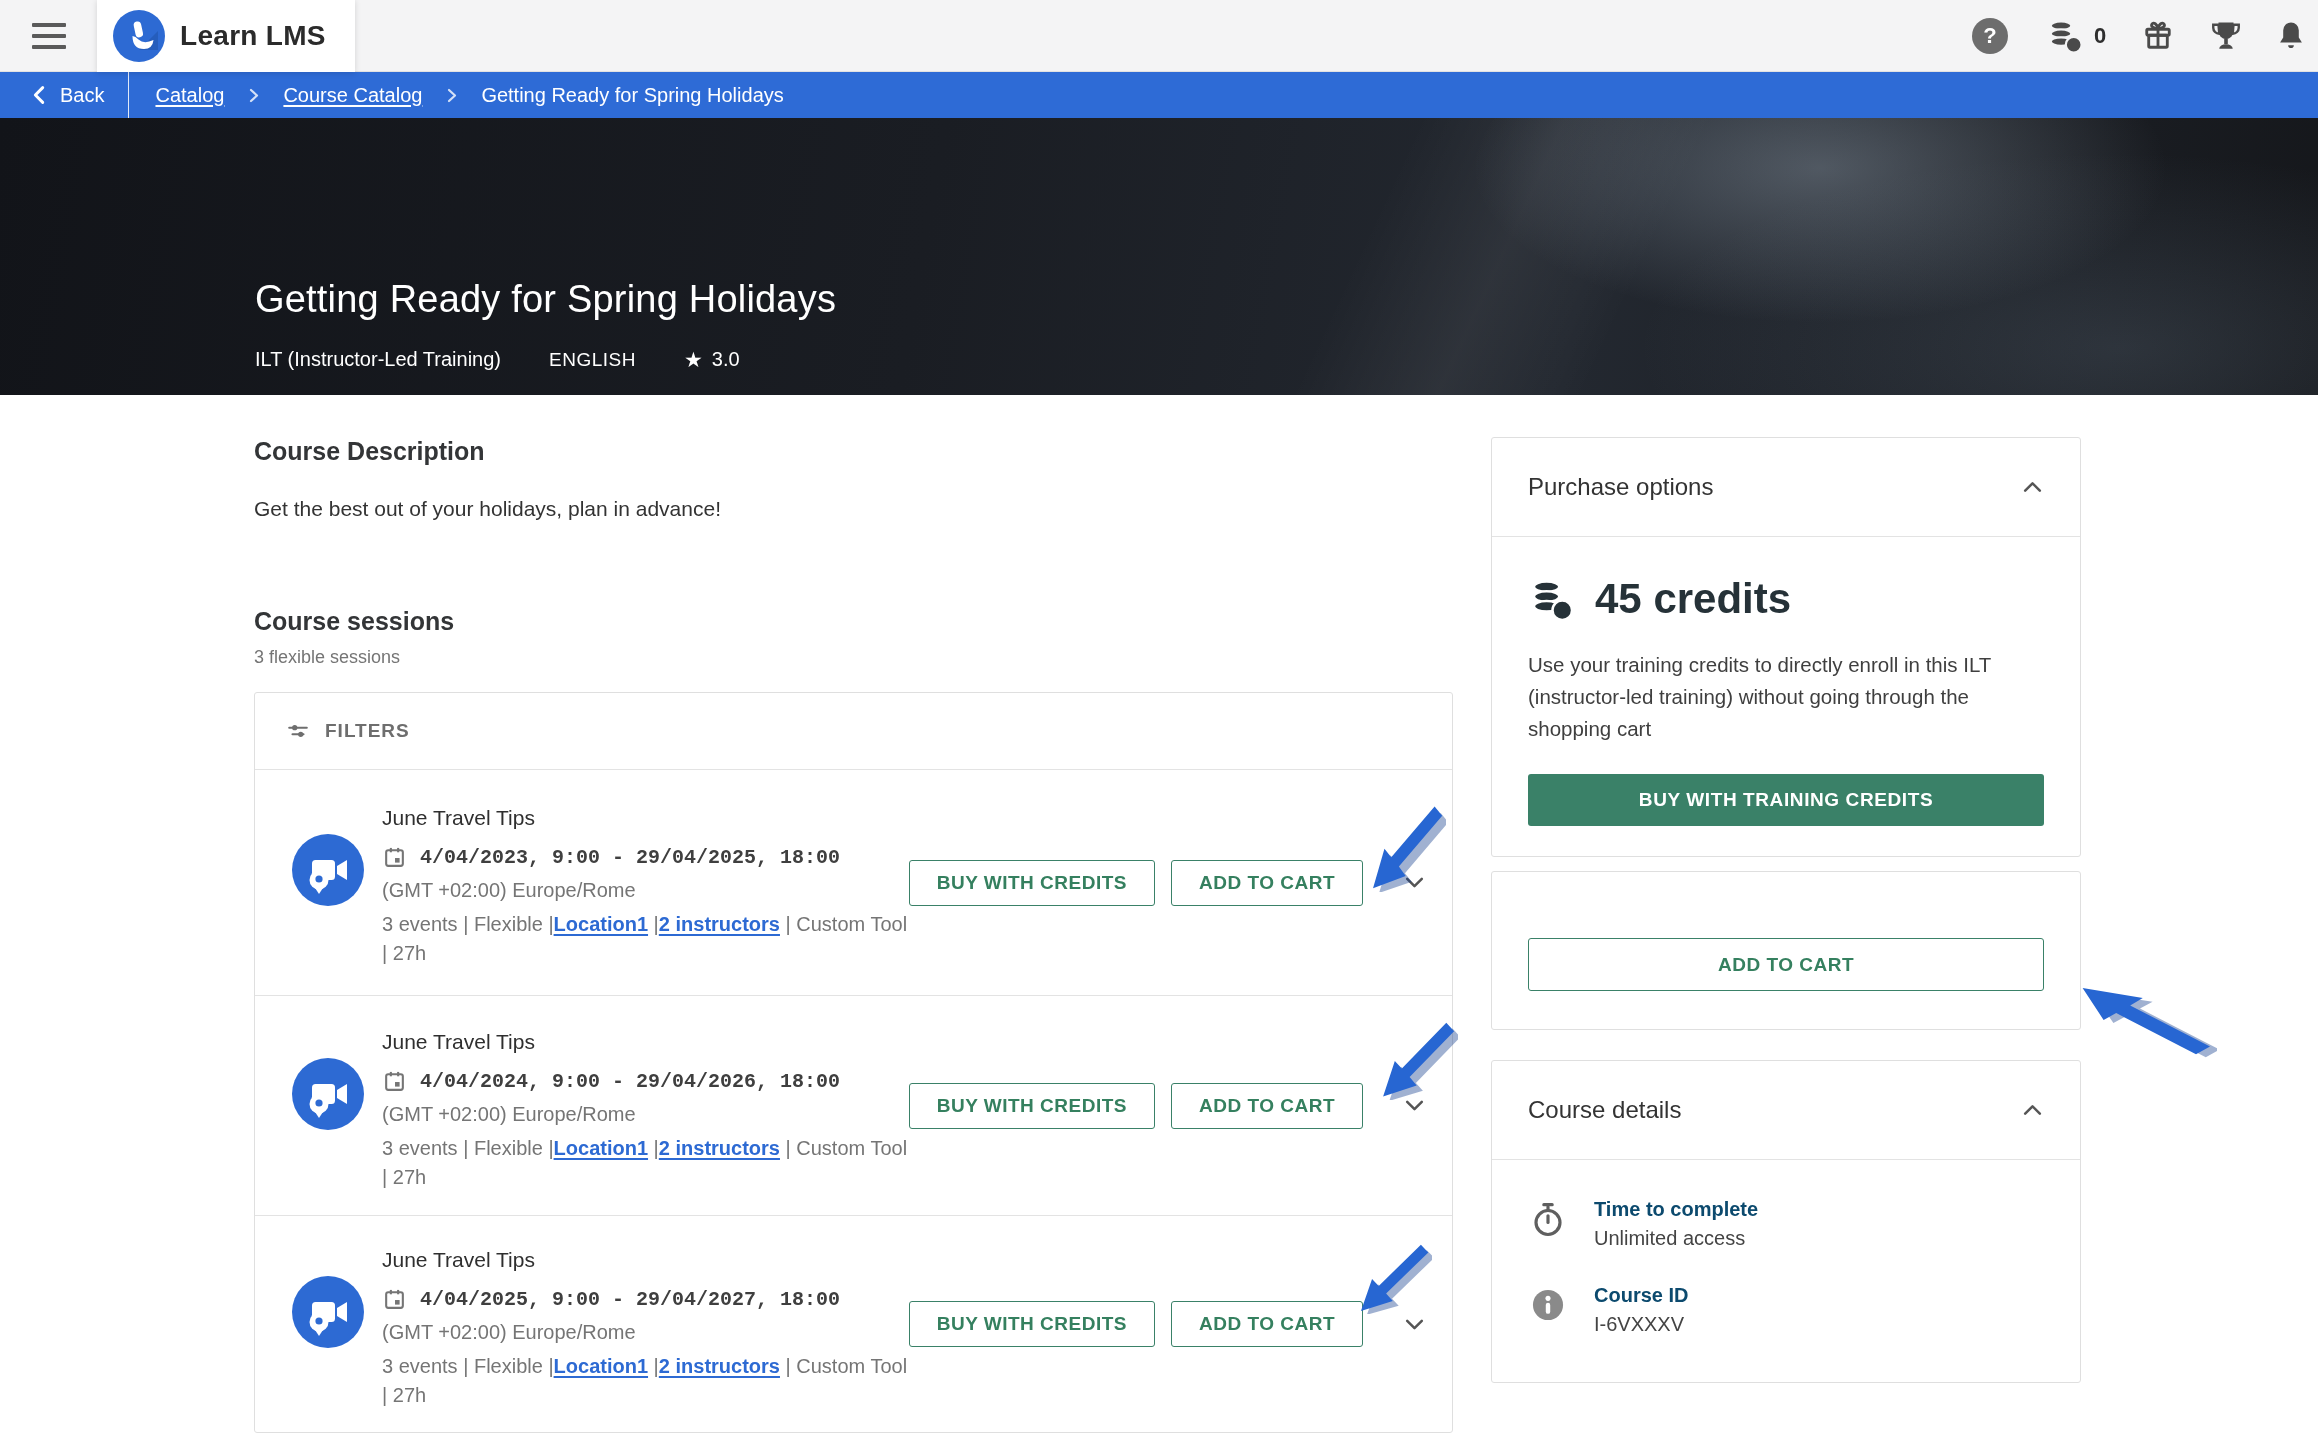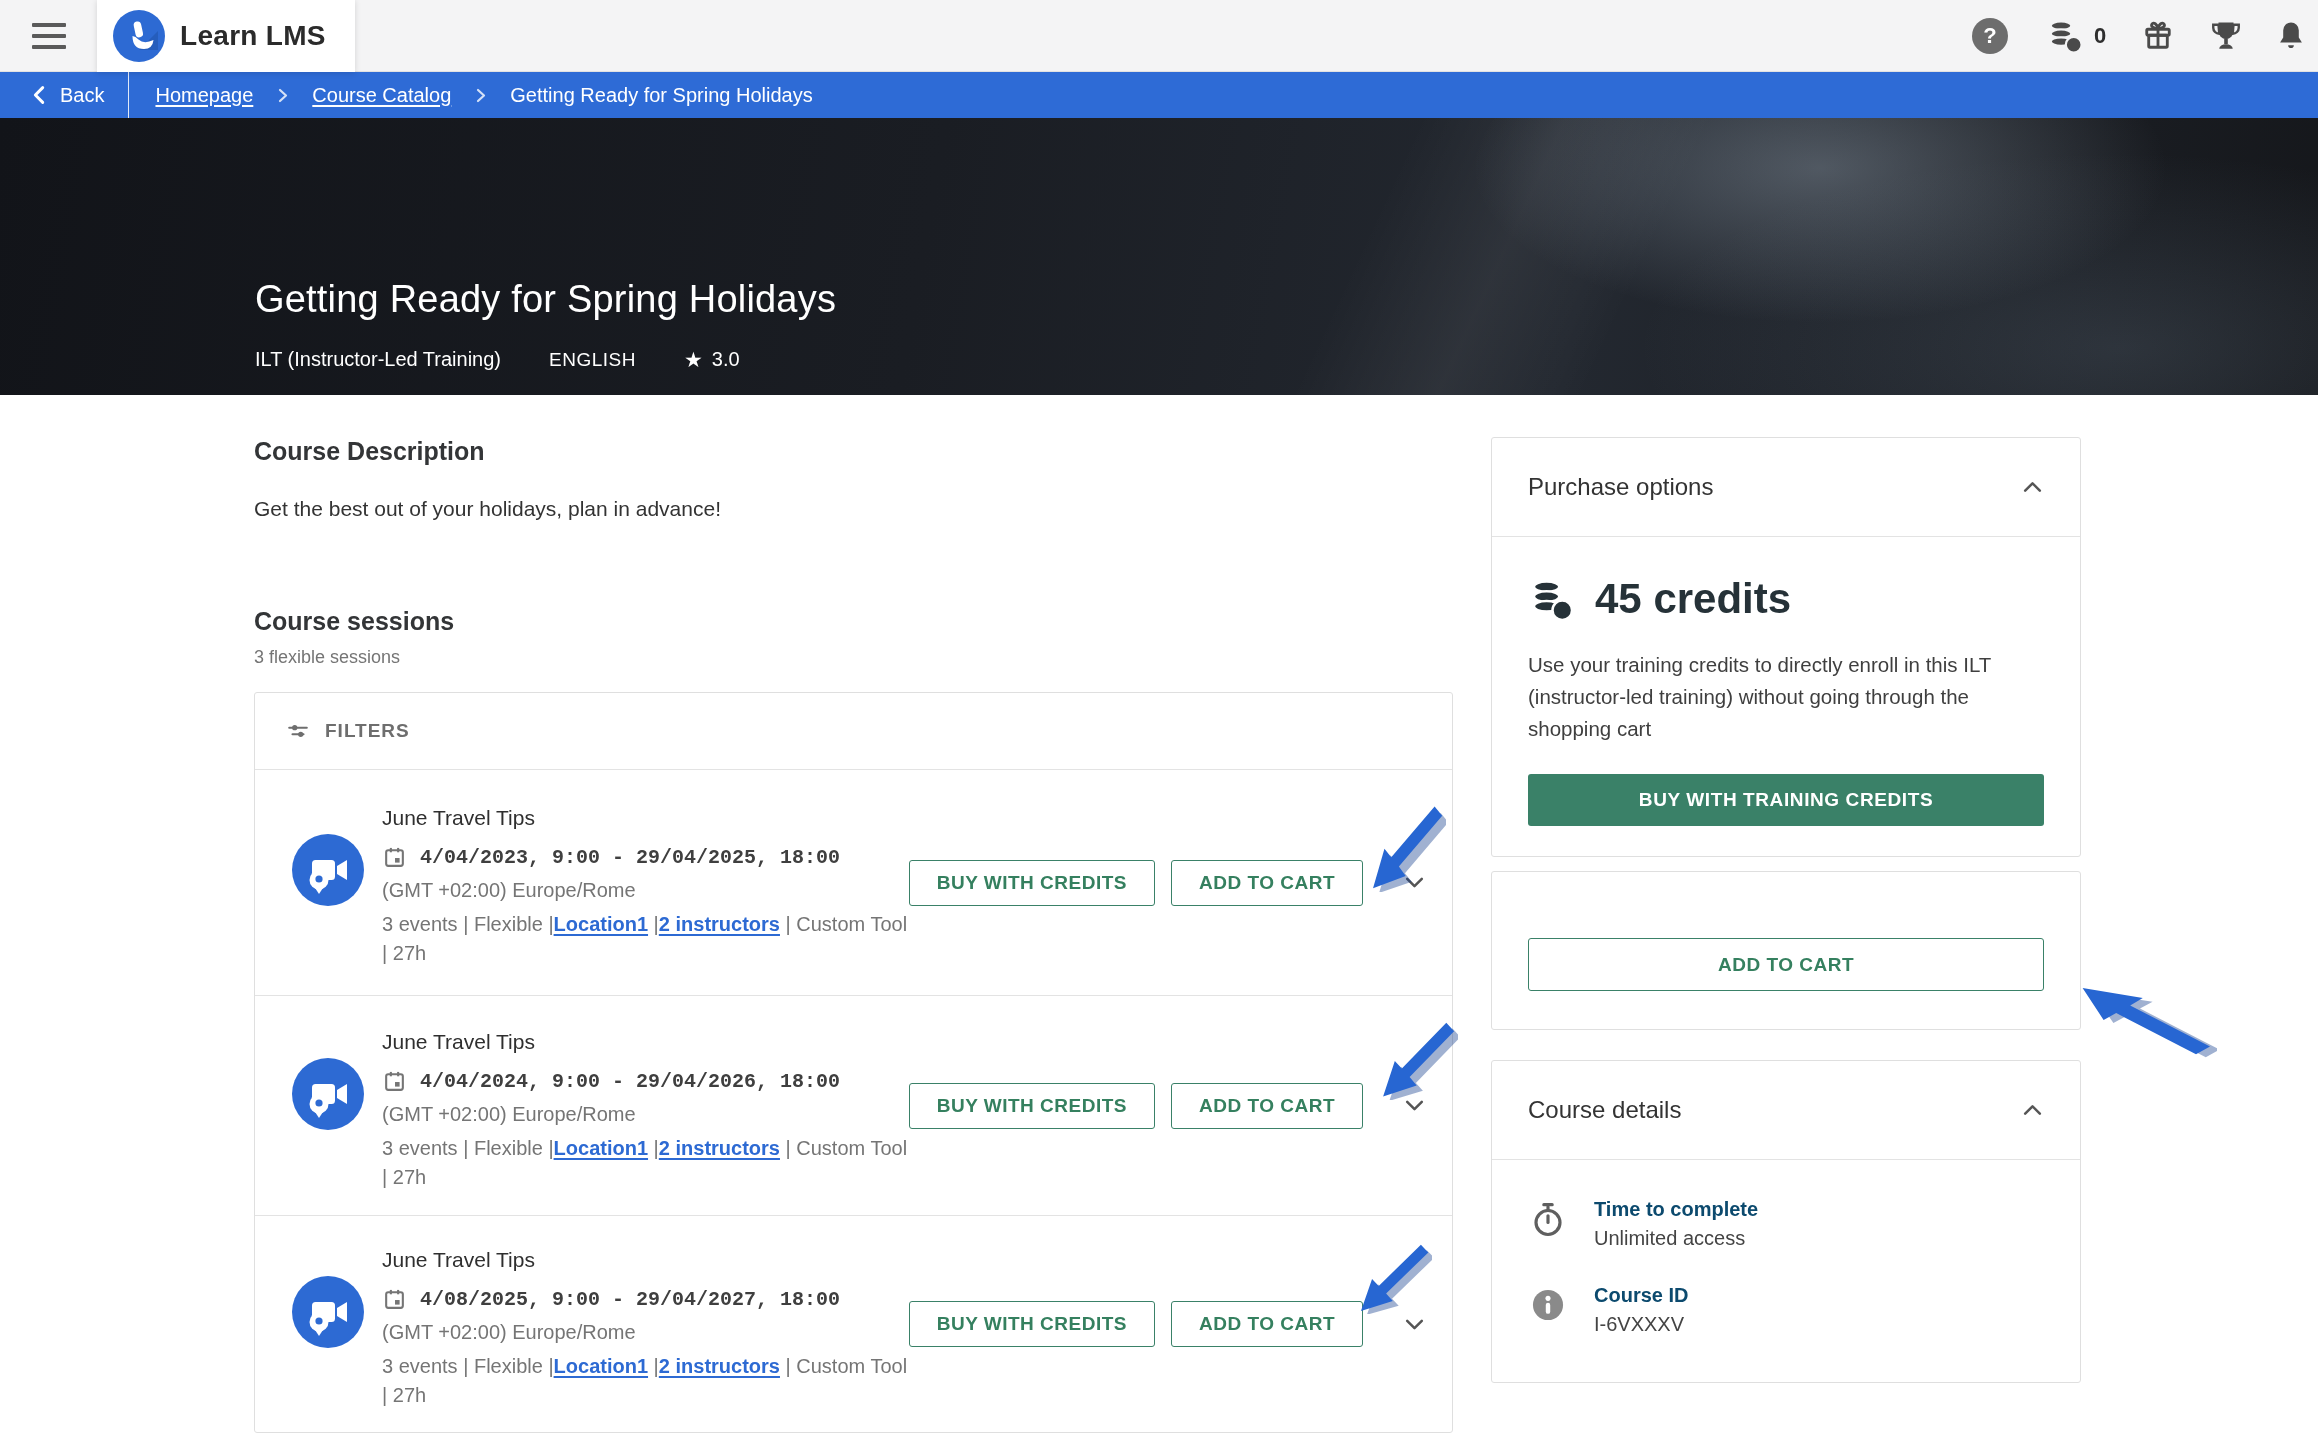--- a/index.html
+++ b/index.html
@@ -179,21 +179,21 @@
 
   <nav class="breadcrumb-bar">
     <div class="bc-back">
       <svg width="17" height="20" viewBox="0 0 14 19">
         <polyline points="11,2.5 4,9.5 11,16.5" fill="none" stroke="#fff" stroke-width="2.8" stroke-linecap="round" stroke-linejoin="round"></polyline>
       </svg>
       <span>Back</span>
     </div>
     <div class="bc-vdiv"></div>
     <div class="crumbs">
-      <a class="crumb-link">Homepage</a>
+      <a class="crumb-link">Catalog</a>
       <svg width="15" height="17" viewBox="0 0 15 17">
         <polyline points="5,3 11,8.5 5,14" fill="none" stroke="rgba(255,255,255,.8)" stroke-width="2.2" stroke-linecap="round" stroke-linejoin="round"></polyline>
       </svg>
       <a class="crumb-link">Course Catalog</a>
       <svg width="15" height="17" viewBox="0 0 15 17">
         <polyline points="5,3 11,8.5 5,14" fill="none" stroke="rgba(255,255,255,.8)" stroke-width="2.2" stroke-linecap="round" stroke-linejoin="round"></polyline>
       </svg>
       <span class="crumb-current">Getting Ready for Spring Holidays</span>
     </div>
   </nav>
@@ -308,21 +308,21 @@
         </svg>
         <div class="row-text" style="padding-top:32px;">
           <div class="row-title">June Travel Tips</div>
           <div class="row-date">
             <svg width="25" height="25" viewBox="0 0 24 24">
               <rect x="4" y="5" width="16" height="15" rx="2" fill="none" stroke="#757575" stroke-width="2"></rect>
               <line x1="8.5" y1="2.8" x2="8.5" y2="7" stroke="#757575" stroke-width="2"></line>
               <line x1="15.5" y1="2.8" x2="15.5" y2="7" stroke="#757575" stroke-width="2"></line>
               <rect x="12.5" y="12.5" width="4.4" height="4.4" fill="#757575"></rect>
             </svg>
-            <b>4/08/2025, 9:00 - 29/04/2027, 18:00</b>
+            <b>4/04/2025, 9:00 - 29/04/2027, 18:00</b>
           </div>
           <div class="row-tz">(GMT +02:00) Europe/Rome</div>
           <div class="row-meta"><span>3 events | Flexible |</span><a>Location1</a><span> |</span><a>2 instructors</a><span> | Custom Tool</span><span class="row-duration">| 27h</span></div>
         </div>
         <div class="row-actions">
           <button class="btn-outline">BUY WITH CREDITS</button>
           <button class="btn-outline">ADD TO CART</button>
           <span class="row-chevron">
             <svg width="23" height="23" viewBox="0 0 22 22">
               <polyline points="4,7.5 11,14.5 18,7.5" fill="none" stroke="#555" stroke-width="2.4" stroke-linecap="round" stroke-linejoin="round"></polyline>

